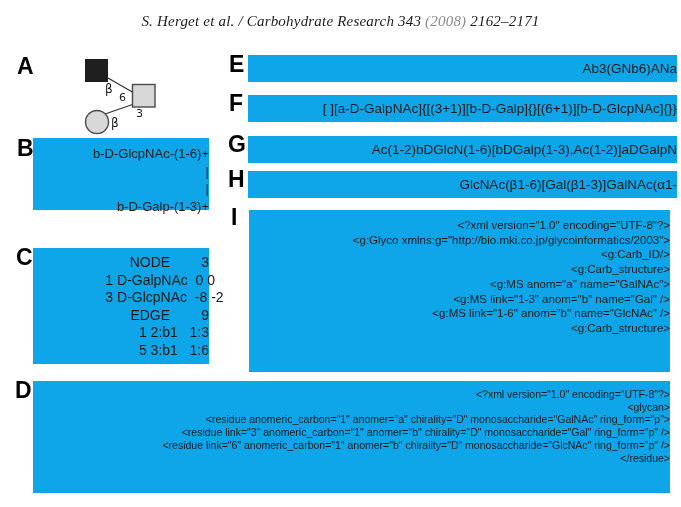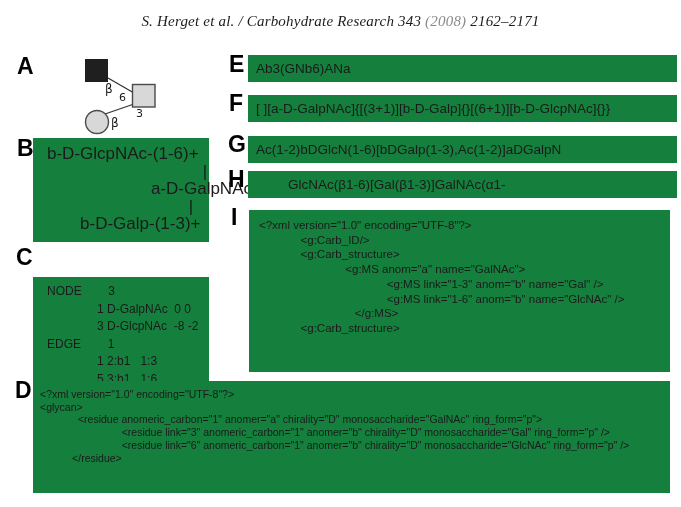--- a/index.html
+++ b/index.html
@@ -10,24 +10,24 @@
   .header{
     position:absolute;top:13px;left:0;width:681px;text-align:center;
     font-family:"Liberation Serif",serif;font-style:italic;font-size:15px;
     color:#1c1c1c;letter-spacing:.2px;
   }
   .header .yr{color:#8a8a8a;}
   .plabel{
     position:absolute;font-weight:bold;font-size:23px;line-height:23px;color:#000;
     font-family:"Liberation Sans",sans-serif;
   }
-  .gbox{position:absolute;background:#15803d;}
+  .gbox{position:absolute;background:#0ea5e9;text-align:right;}
   .codebox div{white-space:pre;color:#1a1a1a;}
-  #box-b{left:33px;top:138px;width:176px;height:104px;font-size:17px;line-height:17.5px;padding:7px 0 0 14px;box-sizing:border-box;}
-  #box-c{left:33px;top:248px;width:176px;height:116px;font-size:12px;line-height:17.5px;padding:6px 0 0 14px;box-sizing:border-box;margin-top:29px;}
+  #box-b{left:33px;top:138px;width:176px;height:72px;font-size:13px;line-height:17.5px;padding:7px 0 0 14px;box-sizing:border-box;}
+  #box-c{left:33px;top:248px;width:176px;height:116px;font-size:14px;line-height:17.5px;padding:6px 0 0 14px;box-sizing:border-box;}
   #box-d{left:33px;top:381px;width:637px;height:112px;font-size:10.5px;line-height:12.7px;padding:7px 0 0 7px;box-sizing:border-box;}
   #box-i{left:249px;top:210px;width:421px;height:162px;font-size:11.5px;line-height:14.7px;padding:8px 0 0 10px;box-sizing:border-box;}
   .strbox{
     left:248px;width:429px;height:27px;line-height:27px;
     font-size:13.5px;color:#1a1a1a;padding-left:8px;box-sizing:border-box;
     white-space:pre;
   }
   #svgA{position:absolute;left:75px;top:52px;}
   svg text{font-family:"DejaVu Sans",sans-serif;fill:#1a1a1a;}
 </style>
@@ -54,50 +54,49 @@
   <circle cx="22" cy="70" r="11.5" fill="#d8d8d8" stroke="#4a4a4a" stroke-width="1.4"></circle>
   <text x="30" y="41" font-size="12">β</text>
   <text x="44" y="49" font-size="11">6</text>
   <text x="61" y="65" font-size="11">3</text>
   <text x="36" y="75" font-size="12">β</text>
 </svg>
 
 <div id="box-b" class="gbox codebox">
     <div>b-D-GlcpNAc-(1-6)+</div>
     <div>                                 |</div>
-    <div>                      a-D-GalpNAc</div>
     <div>                              |</div>
     <div>       b-D-Galp-(1-3)+</div>
   </div>
 
 <div id="box-c" class="gbox codebox">
     <div>NODE        3</div>
     <div>               1 D-GalpNAc  0 0</div>
     <div>               3 D-GlcpNAc  -8 -2</div>
-    <div>EDGE        1</div>
+    <div>EDGE        9</div>
     <div>               1 2:b1   1:3</div>
     <div>               5 3:b1   1:6</div>
   </div>
 
 <div id="box-d" class="gbox codebox">
     <div>&lt;?xml version="1.0" encoding="UTF-8"?&gt;</div>
     <div>&lt;glycan&gt;</div>
     <div>             &lt;residue anomeric_carbon="1" anomer="a" chirality="D" monosaccharide="GalNAc" ring_form="p"&gt;</div>
     <div>                            &lt;residue link="3" anomeric_carbon="1" anomer="b" chirality="D" monosaccharide="Gal" ring_form="p" /&gt;</div>
     <div>                            &lt;residue link="6" anomeric_carbon="1" anomer="b" chirality="D" monosaccharide="GlcNAc" ring_form="p" /&gt;</div>
     <div>           &lt;/residue&gt;</div>
   </div>
 
 <div class="gbox strbox" style="top:55px;">Ab3(GNb6)ANa</div>
 <div class="gbox strbox" style="top:95px;">[ ][a-D-GalpNAc]{[(3+1)][b-D-Galp]{}[(6+1)][b-D-GlcpNAc]{}}</div>
 <div class="gbox strbox" style="top:136px;">Ac(1-2)bDGlcN(1-6)[bDGalp(1-3),Ac(1-2)]aDGalpN</div>
 <div class="gbox strbox" style="top:171px;padding-left:40px;">GlcNAc(β1-6)[Gal(β1-3)]GalNAc(α1-</div>
 
 <div id="box-i" class="gbox codebox">
     <div>&lt;?xml version="1.0" encoding="UTF-8"?&gt;</div>
+    <div>&lt;g:Glyco xmlns:g="http://bio.mki.co.jp/glycoinformatics/2003"&gt;</div>
     <div>             &lt;g:Carb_ID/&gt;</div>
     <div>             &lt;g:Carb_structure&gt;</div>
     <div>                           &lt;g:MS anom="a" name="GalNAc"&gt;</div>
     <div>                                        &lt;g:MS link="1-3" anom="b" name="Gal" /&gt;</div>
     <div>                                        &lt;g:MS link="1-6" anom="b" name="GlcNAc" /&gt;</div>
-    <div>                              &lt;/g:MS&gt;</div>
     <div>             &lt;g:Carb_structure&gt;</div>
   </div>
 
 </body></html>

